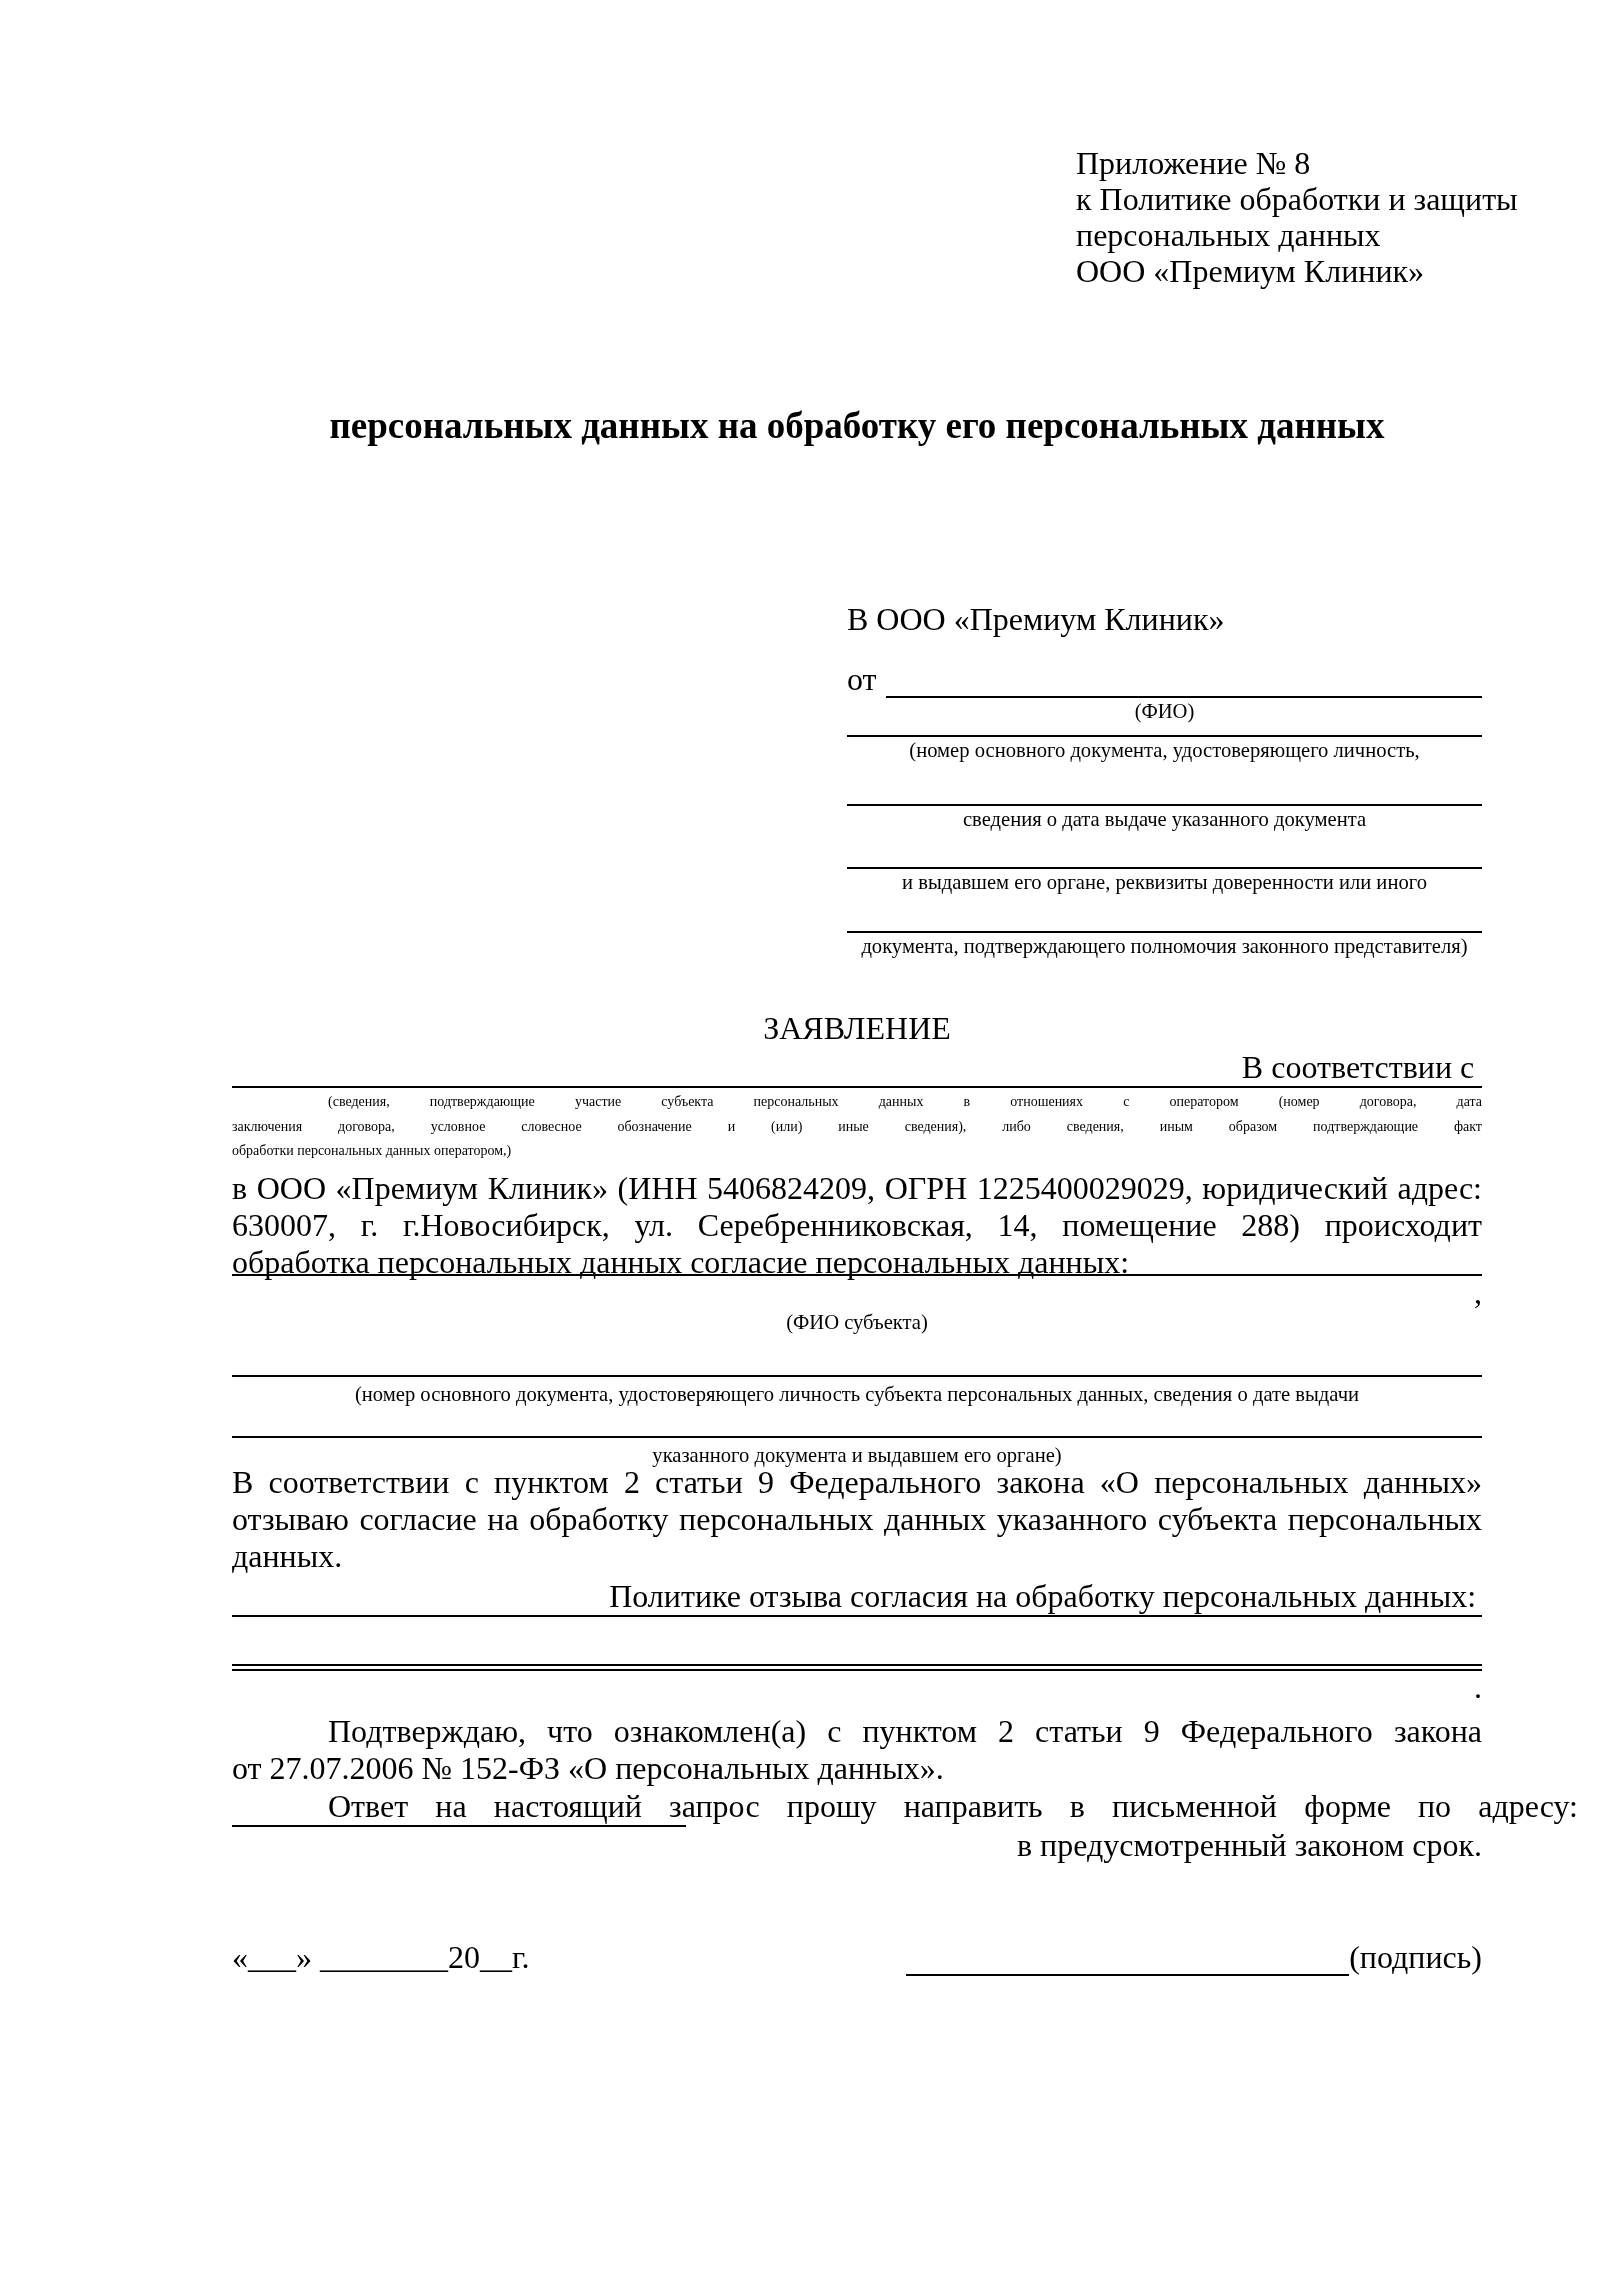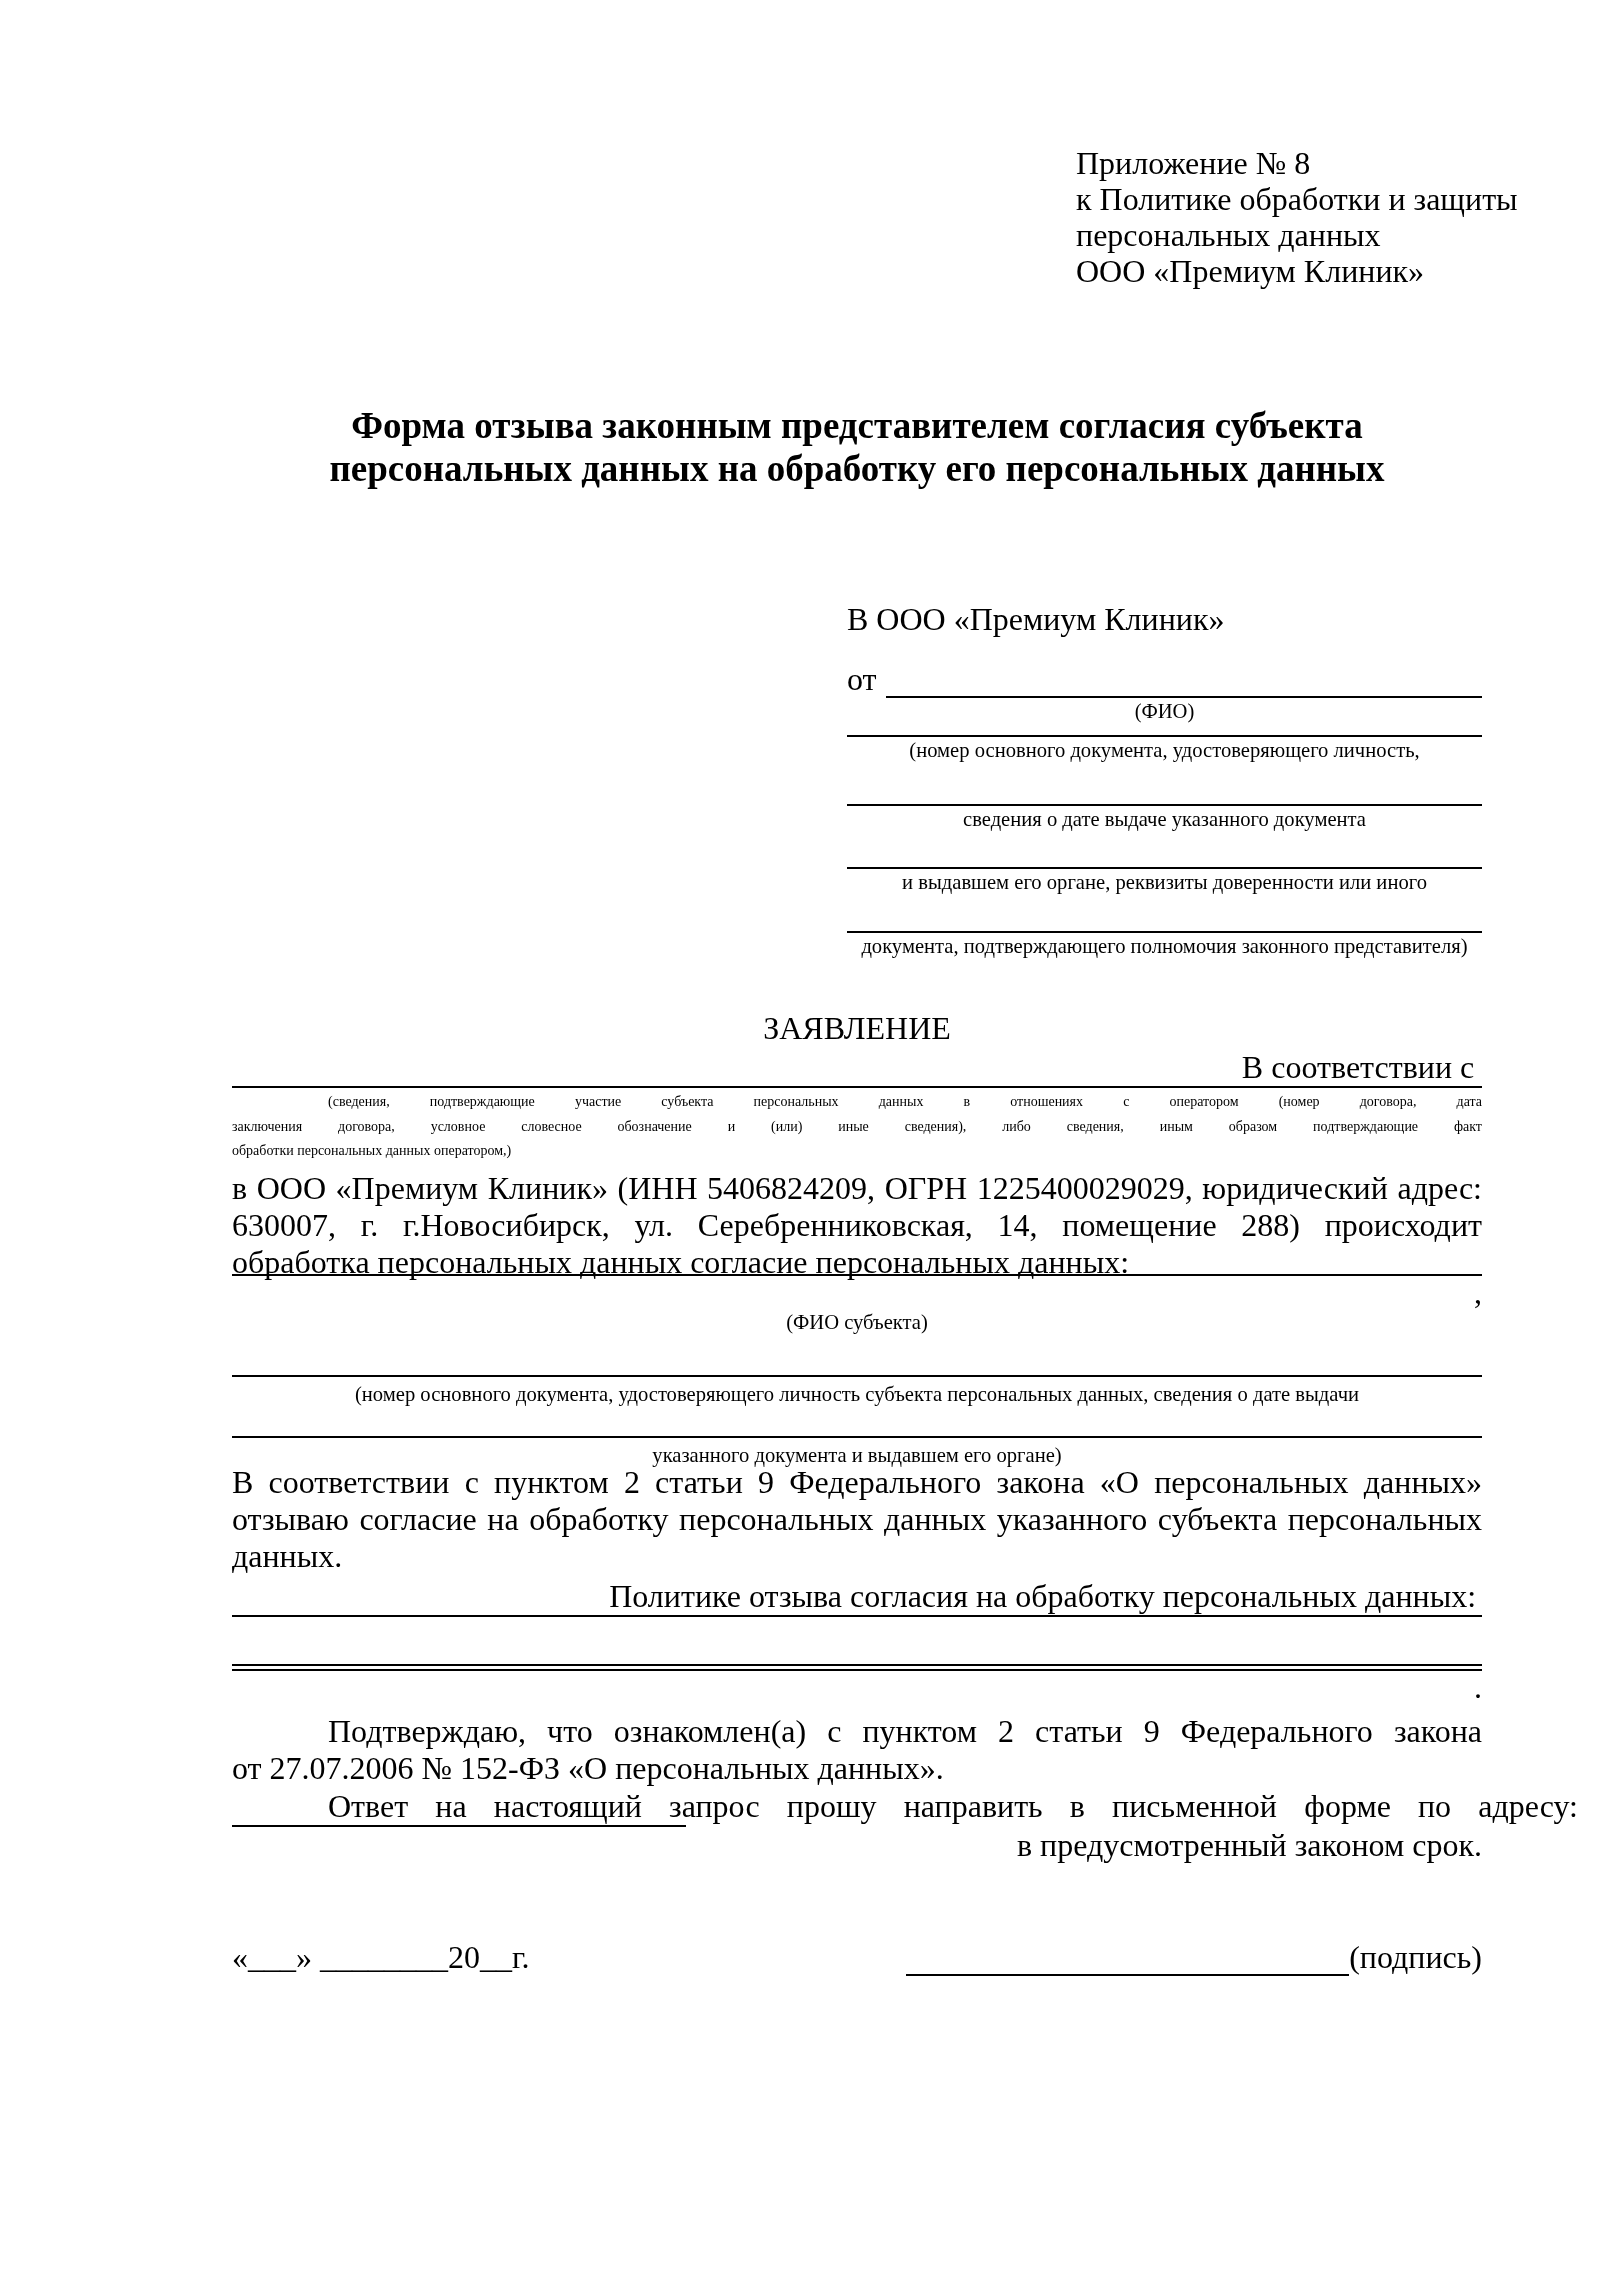--- a/index.html
+++ b/index.html
@@ -82,37 +82,36 @@
 <div class="page">
 
   <div class="abs header-note">
     <div>Приложение № 8</div>
     <div>к Политике обработки и защиты</div>
     <div>персональных данных</div>
     <div>ООО «Премиум Клиник»</div>
   </div>
 
   <div class="abs content title">
-    <div>Форма отзыва законным представителем согласия субъекта</div>
     <div>персональных данных на обработку его персональных данных</div>
   </div>
 
   <div class="abs recipient">
     <div class="r-to">В ООО «Премиум Клиник»</div>
     <div class="from-row">
       <span class="lbl">от</span>
       <span class="fill"></span>
     </div>
     <div class="cap r-cap">(ФИО)</div>
 
     <div class="r-line rl-1"></div>
     <div class="cap r-cap">(номер основного документа, удостоверяющего личность,</div>
 
     <div class="r-line rl-2"></div>
-    <div class="cap r-cap">сведения о дате выдаче указанного документа</div>
+    <div class="cap r-cap">сведения о дата выдаче указанного документа</div>
 
     <div class="r-line rl-3"></div>
     <div class="cap r-cap">и выдавшем его органе, реквизиты доверенности или иного</div>
 
     <div class="r-line rl-4"></div>
     <div class="cap r-cap nowrap">документа, подтверждающего полномочия законного представителя)</div>
   </div>
 
   <div class="abs content heading">ЗАЯВЛЕНИЕ</div>
 

